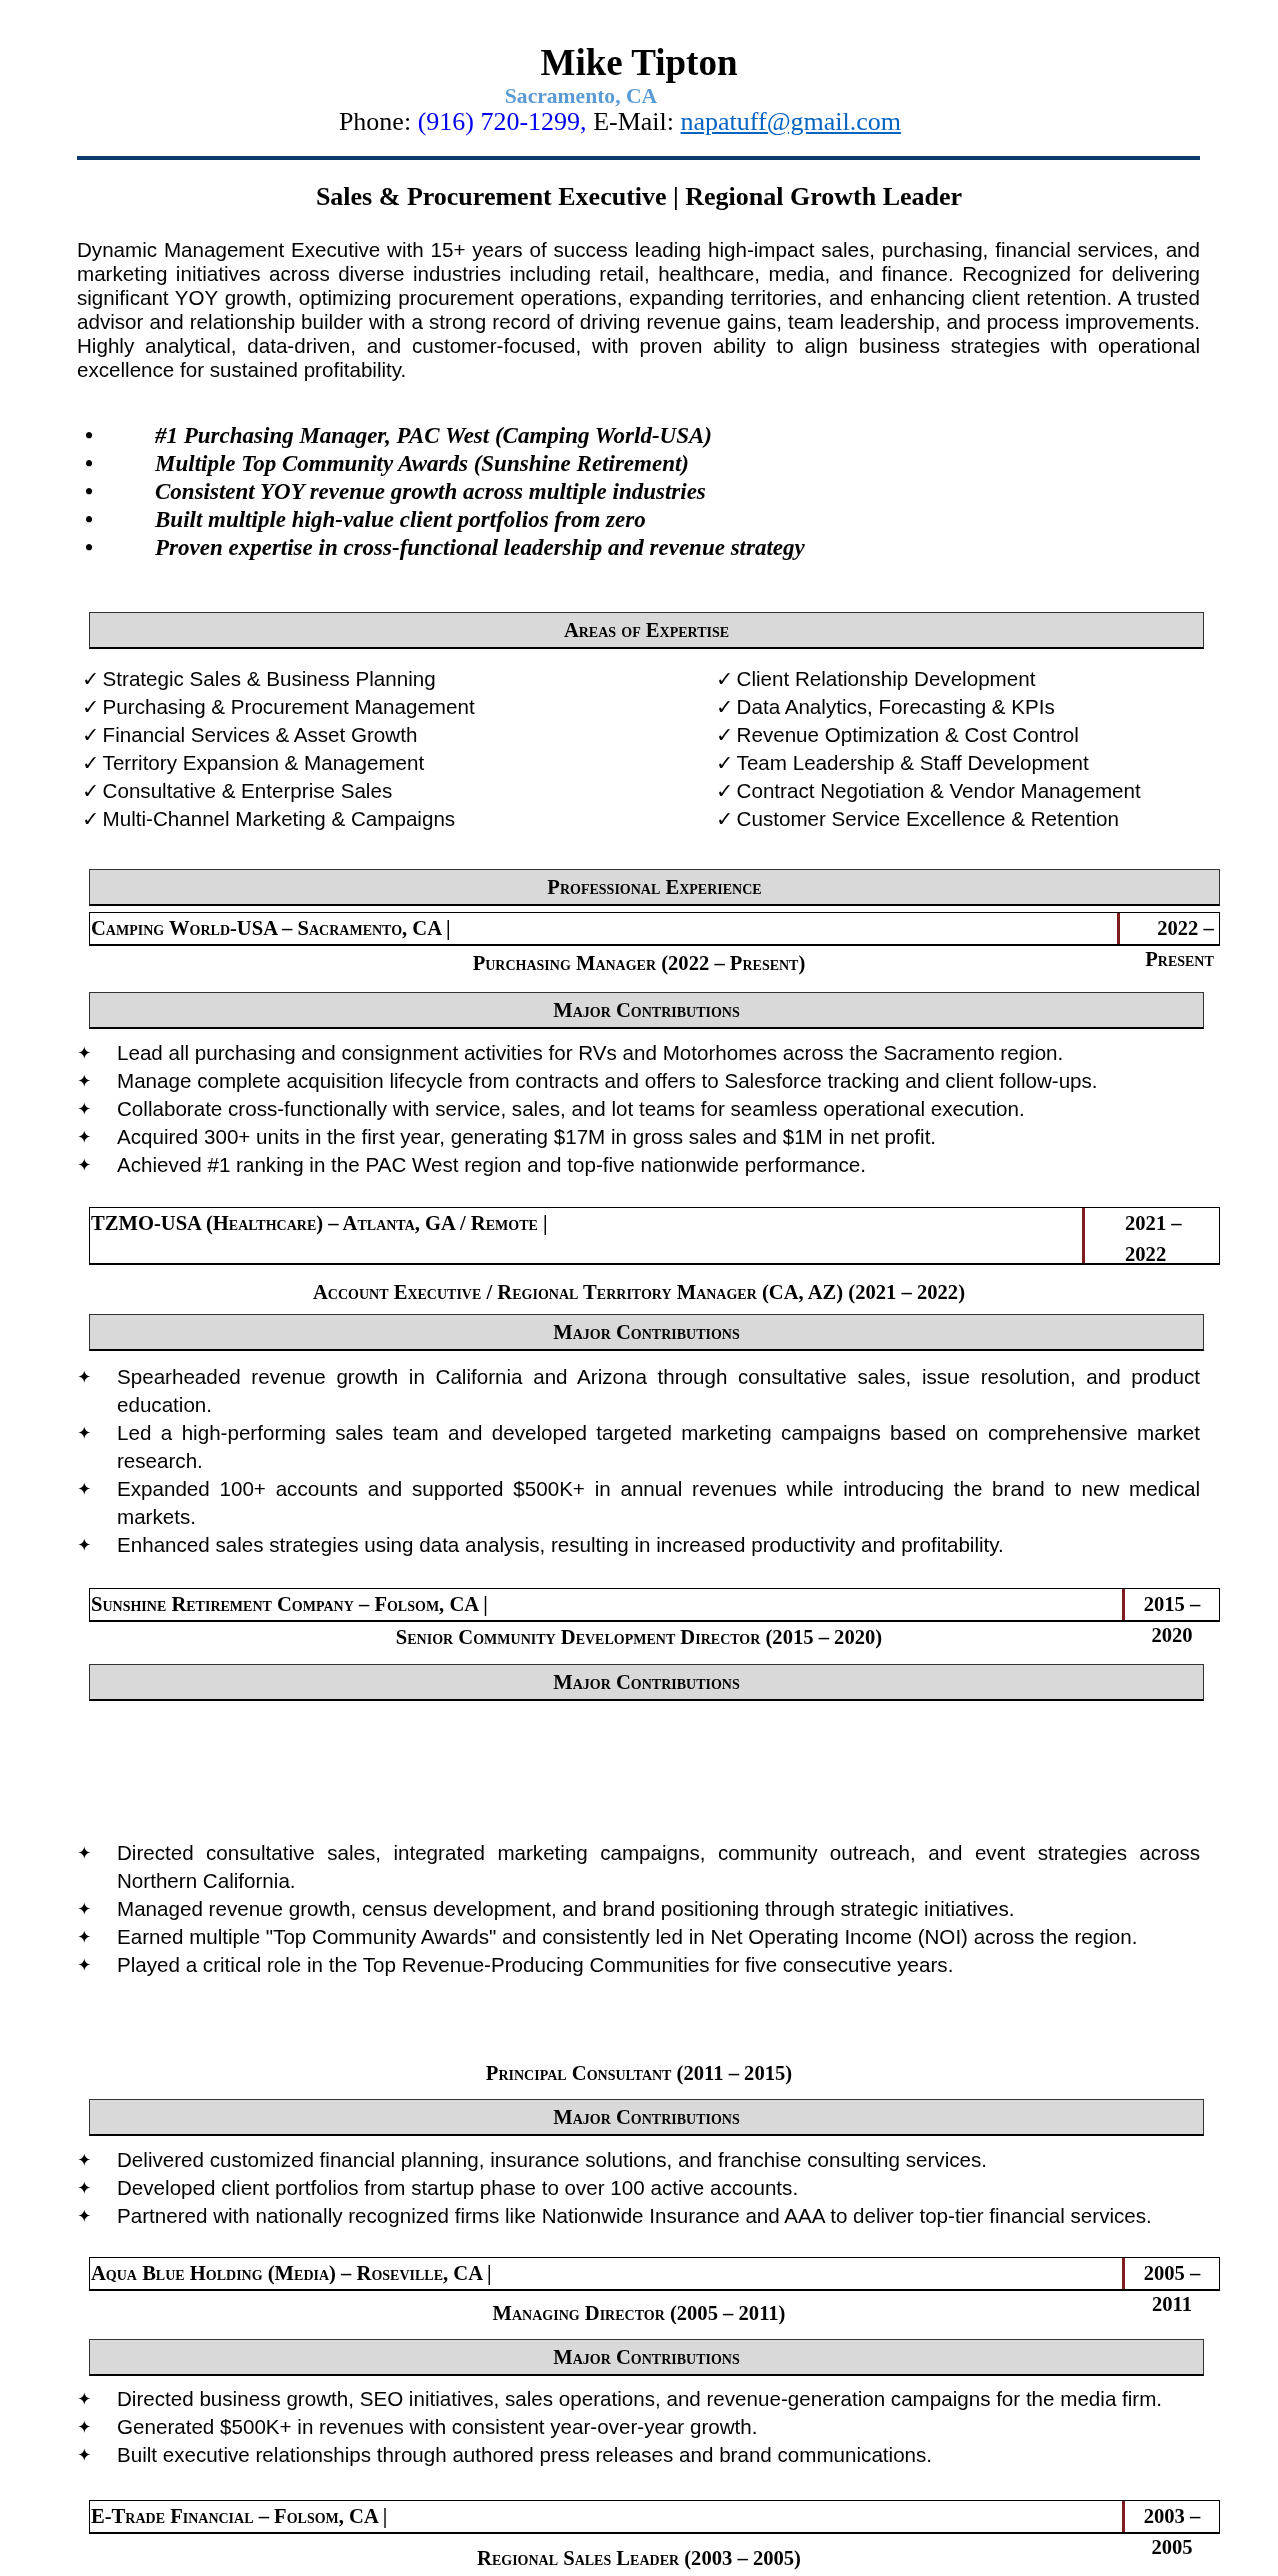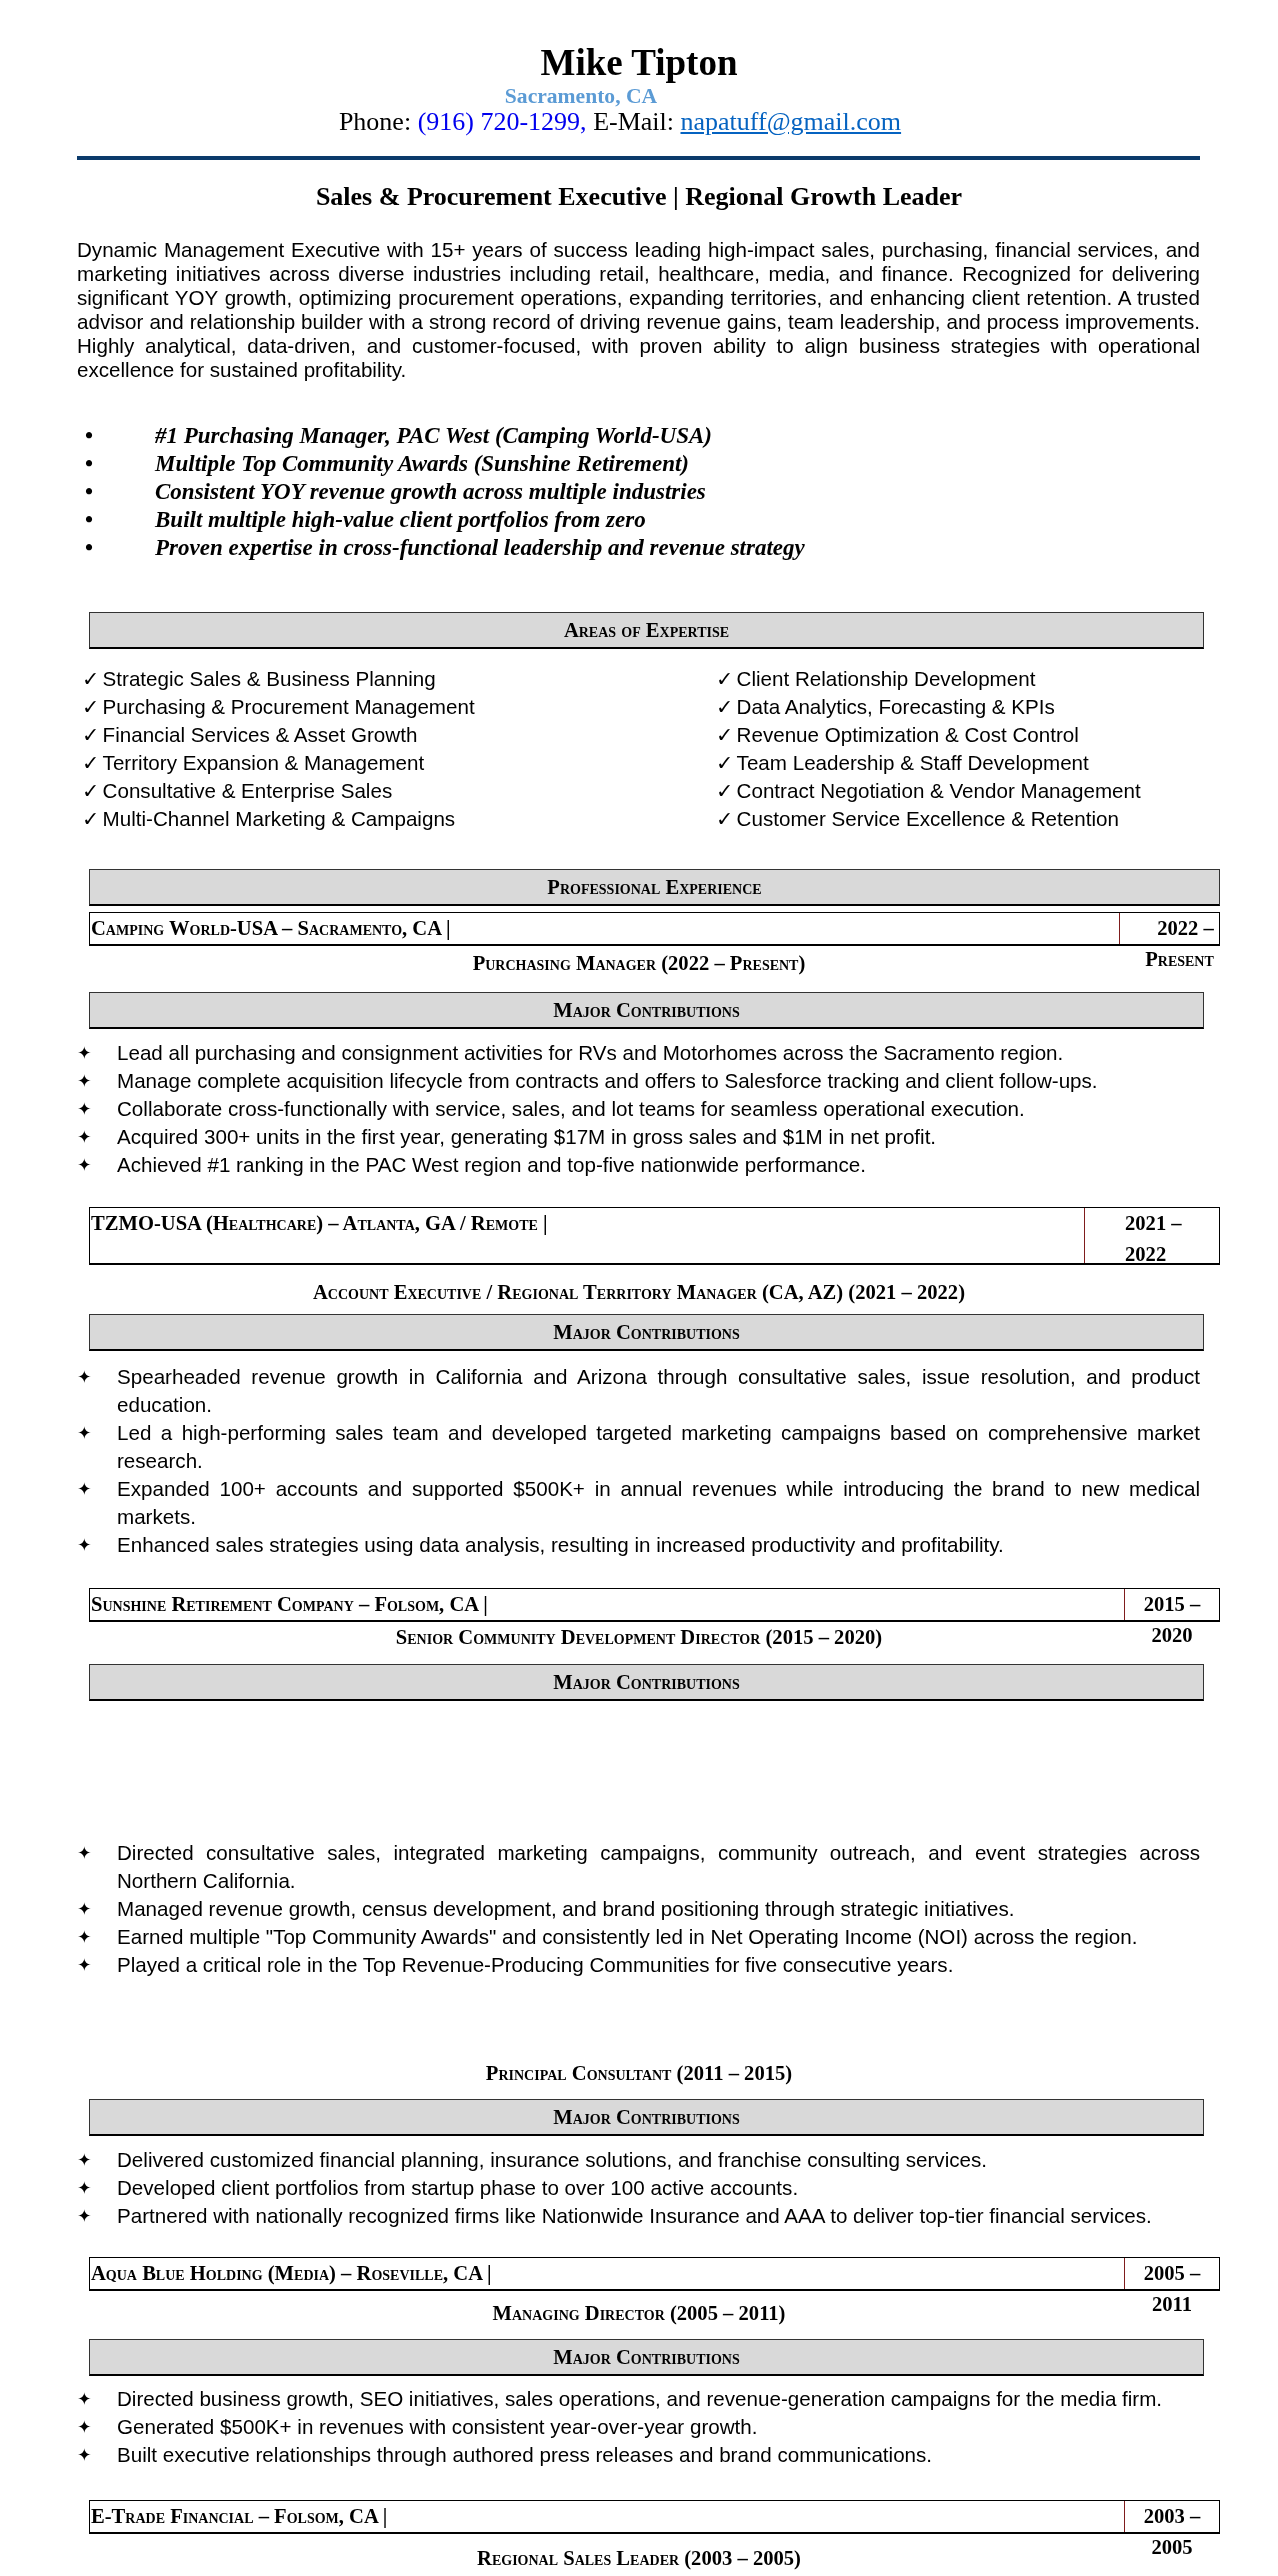--- a/index.html
+++ b/index.html
@@ -35,21 +35,21 @@
     font-family: "Liberation Serif", serif; font-variant: small-caps; font-size: 20.6px; font-weight: bold; }
   .sec.wide { width: 1131px; }
 
   
   .exp-col { position: absolute; top: 665px; font-family: "Liberation Sans", sans-serif; font-size: 20.6px; line-height: 28px; }
   .exp-col .ck { display: inline-block; width: 20.6px; }
 
   
   .co { position: absolute; left: 89px; width: 1131px; border: 1px solid #000; border-bottom: 2.1px solid #000;
     box-sizing: border-box; display: flex; }
-  .co .name { flex: 1; border-right: 1px solid #7f1d1d; padding-left: 1px;
+  .co .name { flex: 1; border-right: 3px solid #7f1d1d; padding-left: 1px;
     font-family: "Liberation Serif", serif; font-variant: small-caps; font-weight: bold; font-size: 20.6px; line-height: 31px; }
   .co .dates { width: 94px; font-family: "Liberation Serif", serif; font-variant: small-caps; font-weight: bold; font-size: 20.6px; line-height: 31px; text-align: center; }
   .co .dates.right { text-align: right; padding-right: 5.2px; }
   .co .dates.left { text-align: left; }
 
   .role { position: absolute; left: 0; width: 1278px; text-align: center;
     font-family: "Liberation Serif", serif; font-variant: small-caps; font-weight: bold; font-size: 20.6px; line-height: 26px; }
 
   .bul { position: absolute; left: 77px; width: 1123px; margin: 0; padding: 0; list-style: none;
     font-family: "Liberation Sans", sans-serif; font-size: 20.6px; line-height: 28px; text-align: justify; }

